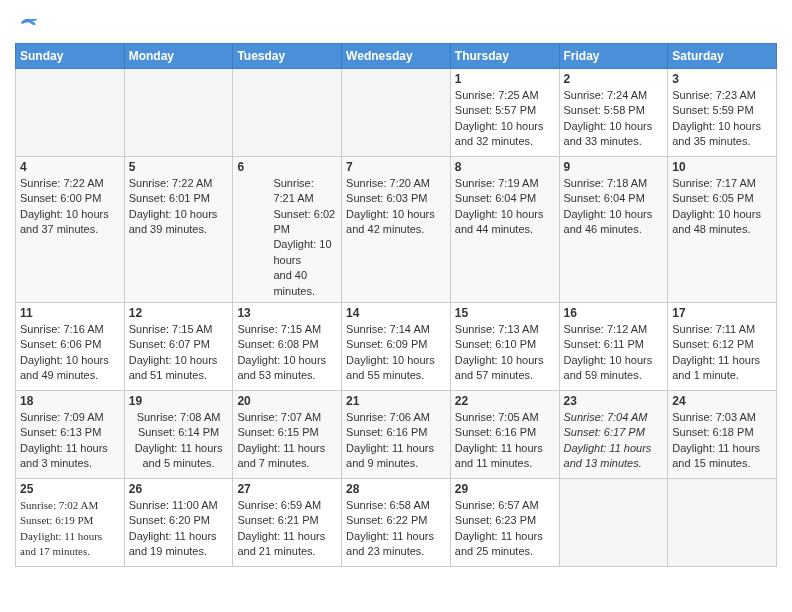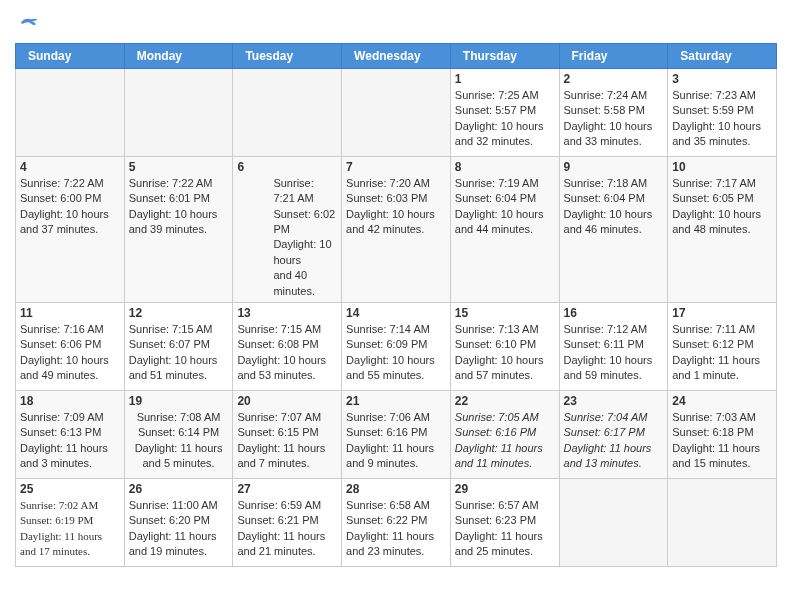--- a/index.html
+++ b/index.html
@@ -55,21 +55,21 @@
     table {
       width: 100%;
       border-collapse: collapse;
       table-layout: fixed;
     }
     thead th {
       background-color: #4a90d9;
       color: #fff;
       font-size: 12px;
       font-weight: bold;
-      padding: 5px 12px;
+      padding: 5px 4px;
       text-align: left;
       border: 1px solid #3a7bc8;
     }
     tbody td {
       border: 1px solid #ccc;
       vertical-align: top;
       padding: 3px 4px;
       font-size: 9.5px;
       color: #333;
       height: 88px;
@@ -285,21 +285,21 @@
           </td>
           <td>
             <span class="day-number">21</span>
             <div class="day-info" style="white-space: pre-line;">Sunrise: 7:06 AM
 Sunset: 6:16 PM
 Daylight: 11 hours
 and 9 minutes.</div>
           </td>
           <td>
             <span class="day-number">22</span>
-            <div class="day-info" style="white-space: pre-line; font-style: italic;">Sunrise: 7:05 AM
+            <div class="day-info" style="white-space: pre-line;">Sunrise: 7:05 AM
 Sunset: 6:16 PM
 Daylight: 11 hours
 and 11 minutes.</div>
           </td>
           <td>
             <span class="day-number">23</span>
             <div class="day-info" style="white-space: pre-line; font-style: italic;">Sunrise: 7:04 AM
 Sunset: 6:17 PM
 Daylight: 11 hours
 and 13 minutes.</div>

